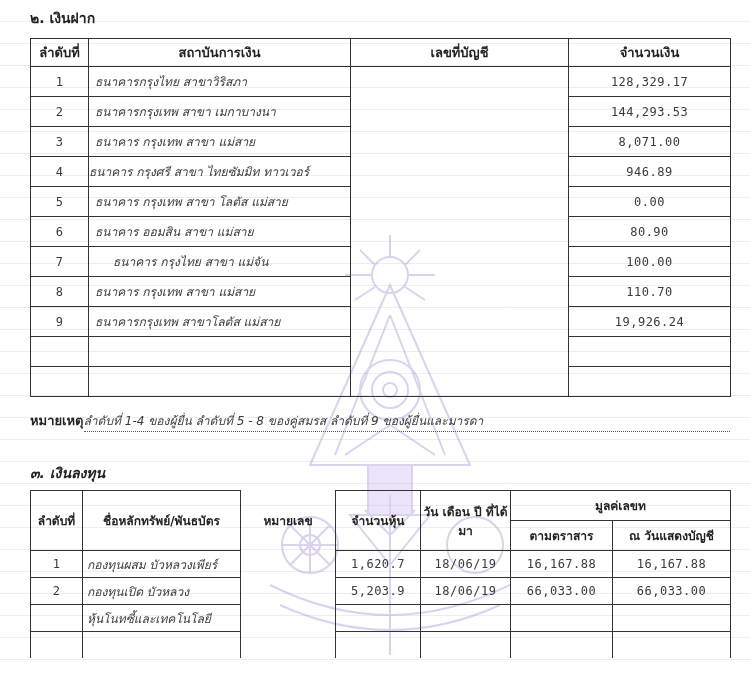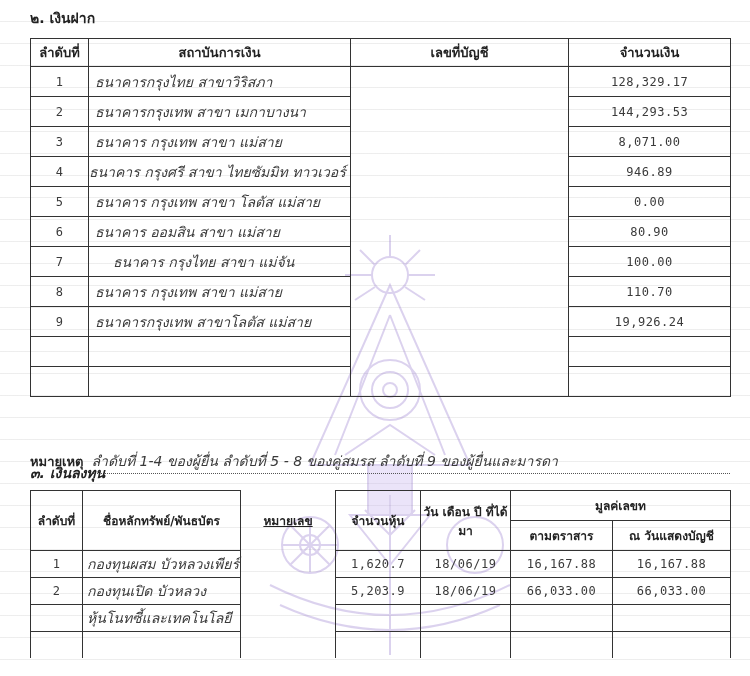--- a/index.html
+++ b/index.html
@@ -21,39 +21,39 @@
     position: absolute; border-collapse: collapse; table-layout: fixed;
   }
   table.grid td, table.grid th {
     border: 1px solid #333; padding: 0; vertical-align: middle;
   }
   table.grid th { font-size: 13px; font-weight: bold; text-align: center; color: #222; }
   .hw {
     font-family: "DejaVu Sans Mono", monospace; font-size: 12px; color: #3a3a3a; letter-spacing: 0.5px;
   }
   .hw-text {
-    font-family: "DejaVu Sans", sans-serif; font-size: 14px; color: #3a3a3a; font-style: italic; margin-top: 40px;
+    font-family: "DejaVu Sans", sans-serif; font-size: 12px; color: #3a3a3a; font-style: italic;
   }
   .c { text-align: center; }
   .num { text-align: center; }
   .remark {
     position: absolute; left: 30px; top: 410px; width: 700px; font-size: 12px;
     display: flex; align-items: baseline;
   }
-  .remark .label { font-weight: bold; font-size: 13px; margin-right: 8px; color: #222; }
+  .remark .label { font-weight: bold; font-size: 13px; color: #222; }
   .remark .dotted { flex: 1; border-bottom: 1px dotted #555; padding-bottom: 1px; }
   
   #t1 tbody td { height: 29px; }
   #t1 thead th { height: 27px; }
   
   #t1 td.acct { border-top: none; border-bottom: none; }
   #t2 thead th { font-size: 12px; }
   #t2 tbody td { height: 26px; }
   #t2 td.blank-side { border-left: none; border-right: none; border-top: none; border-bottom: none; }
-  #t2 th.noborder-x { border-left: 1px solid #333; border-right: none; border-top: none; border-bottom: none; text-decoration: underline; }
+  #t2 th.noborder-x { border-left: 1px solid #333; border-right: none; border-top: none; border-bottom: none; }
 </style>
 </head>
 <body>
 
 <div class="ruled-bg"></div>
 
 <svg class="watermark" viewBox="0 0 280 430">
   <g fill="none" stroke="#9b7fd0" stroke-width="2">
     <circle cx="140" cy="50" r="18"></circle>
     <path d="M140 10 L140 32 M110 25 L125 40 M170 25 L155 40 M95 50 L122 50 M185 50 L158 50 M105 75 L125 62 M175 75 L155 62"></path>

